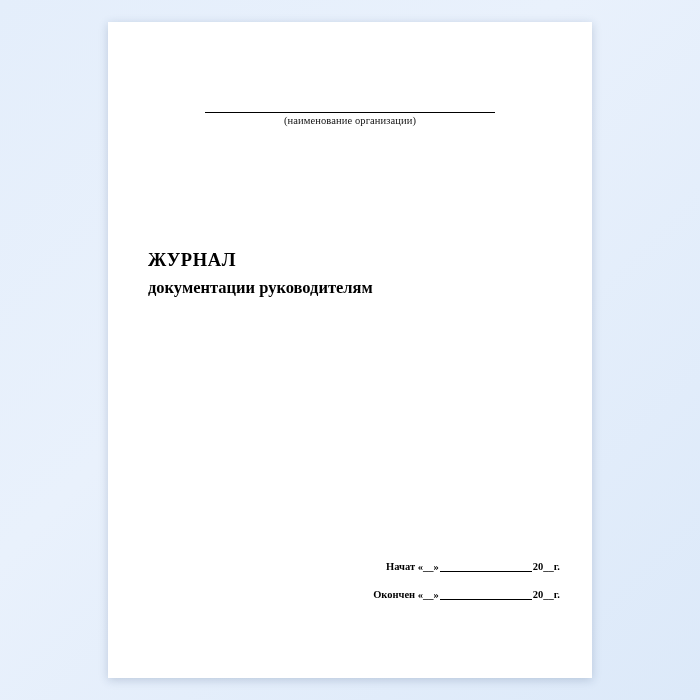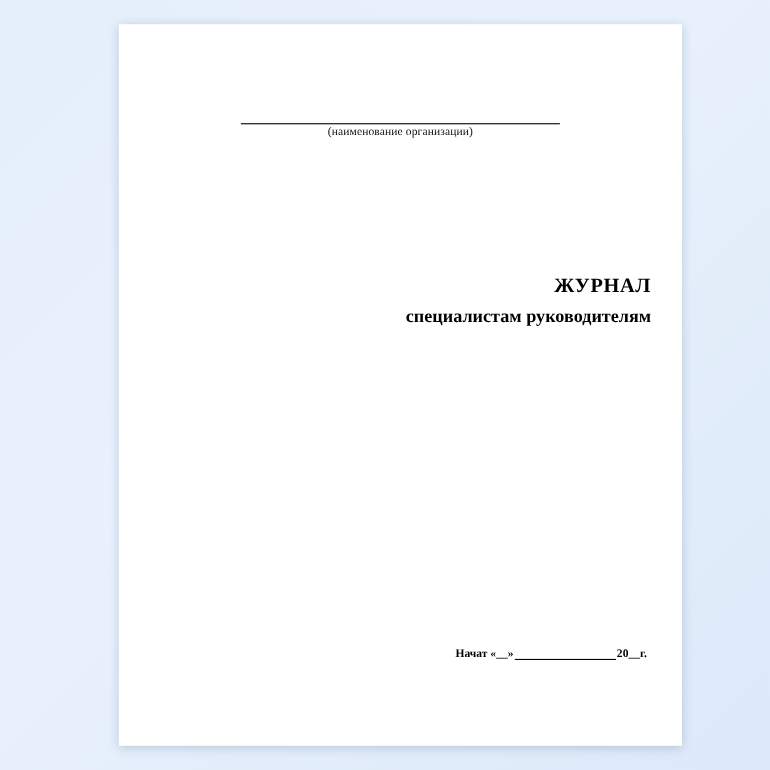--- a/index.html
+++ b/index.html
@@ -20,21 +20,20 @@
     background: linear-gradient(135deg, #e4eefb 0%, #e9f1fc 40%, #dce9f9 100%);
   }
   .page {
     position: absolute;
     left: 108px;
     top: 22px;
     width: 484px;
     height: 656px;
     background: #ffffff;
     box-shadow: 0 2px 9px rgba(40, 70, 110, 0.22);
-    padding-left: 28px;
   }
   .org-block {
     position: absolute;
     left: 0;
     right: 0;
     top: 76px;
     text-align: center;
   }
   .org-rule {
     width: 290px;
@@ -46,21 +45,21 @@
     font-size: 10.5px;
     color: #111;
     margin-top: 2px;
     letter-spacing: 0.1px;
   }
   .title-block {
     position: absolute;
     left: 40px;
     right: 28px;
     top: 228px;
-    text-align: right;
+    text-align: left;
     font-weight: bold;
     color: #000;
   }
   .title-main {
     font-size: 18.5px;
     letter-spacing: 0.6px;
     margin-bottom: 6px;
   }
   .title-line {
     font-size: 16.5px;
@@ -97,23 +96,26 @@
 <div id="stage">
   <div class="page">
 
     <div class="org-block">
       <div class="org-rule"></div>
       <div class="org-caption">(наименование организации)</div>
     </div>
 
     <div class="title-block">
       <div class="title-main">ЖУРНАЛ</div>
-      <div class="title-line">специалистам руководителям</div>
+      <div class="title-line">документации руководителям</div>
     </div>
 
     <div class="footer-block">
       <div class="footer-row">
         <span>Начат «__»</span><span class="dash"></span><span>20__г.</span>
+      </div>
+      <div class="footer-row">
+        <span>Окончен «__»</span><span class="dash"></span><span>20__г.</span>
       </div>
     </div>
 
   </div>
 </div>
 
 </body></html>

